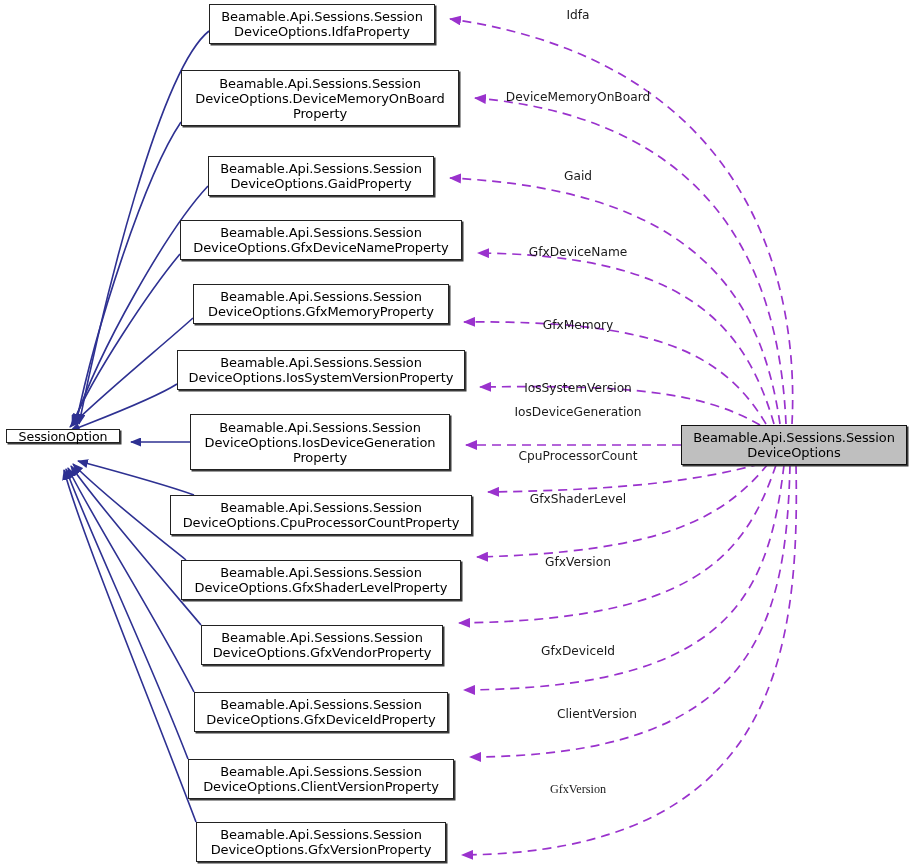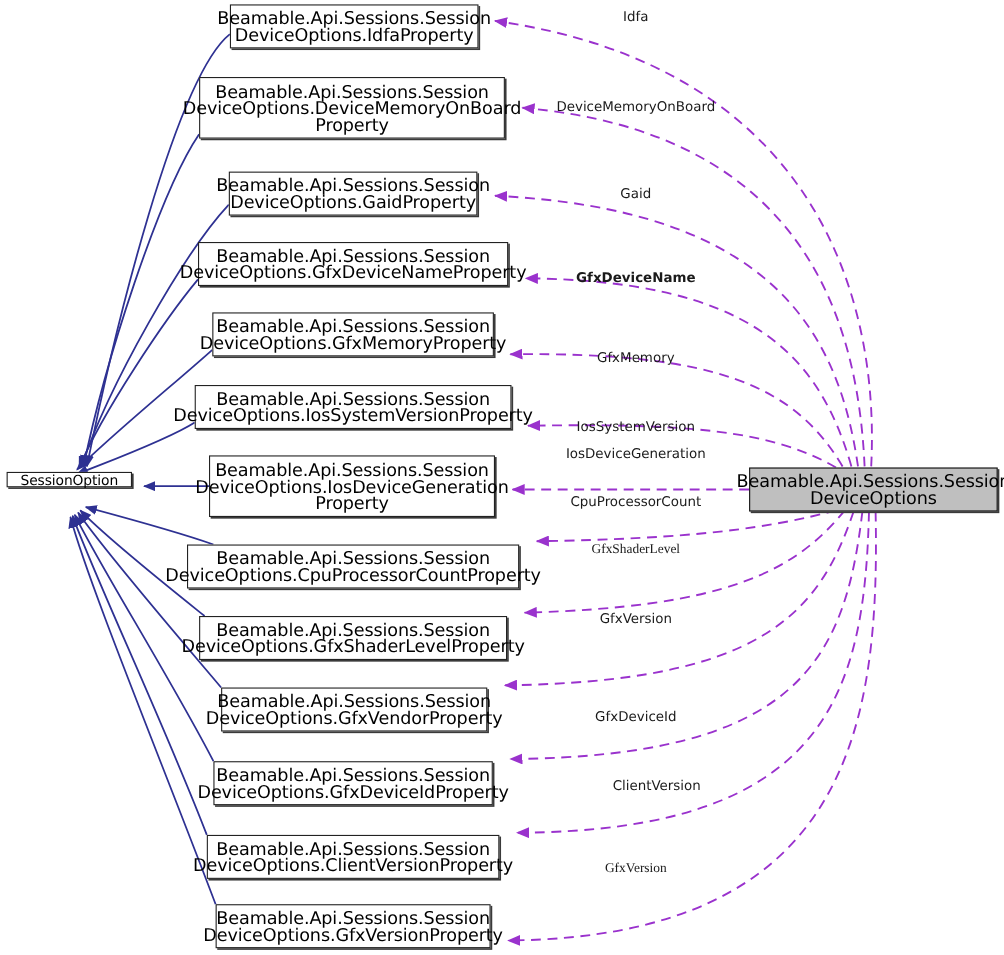--- a/index.html
+++ b/index.html
@@ -28,21 +28,21 @@
   .node {
     position: absolute;
     box-sizing: border-box;
     border: 1px solid #222222;
     background: #ffffff;
     color: #000000;
     display: flex;
     align-items: center;
     justify-content: center;
     text-align: center;
-    font-size: 16px;
+    font-size: 13px;
     line-height: 15px;
     letter-spacing: -0.1px;
     white-space: pre-line;
     box-shadow: 1.5px 1.5px 0 0 #3a3a3a;
     z-index: 3;
   }
   .node.root {
     background: #bfbfbf;
     border: 1px solid #111111;
   }
@@ -137,24 +137,24 @@
   <div class="node" style="left:194px; top:692px; width:254px; height:40px;">Beamable.Api.Sessions.Session
 DeviceOptions.GfxDeviceIdProperty</div>
   <div class="node" style="left:188px; top:759px; width:266px; height:40px;">Beamable.Api.Sessions.Session
 DeviceOptions.ClientVersionProperty</div>
   <div class="node" style="left:196px; top:822px; width:250px; height:40px;">Beamable.Api.Sessions.Session
 DeviceOptions.GfxVersionProperty</div>
 
   <div class="edge-label" style="left:578px; top:15px;">Idfa</div>
   <div class="edge-label" style="left:578px; top:97px;">DeviceMemoryOnBoard</div>
   <div class="edge-label" style="left:578px; top:176px;">Gaid</div>
-  <div class="edge-label" style="left:578px; top:252px;font-weight:bold;">GfxDeviceName</div>
+  <div class="edge-label" style="left:578px; top:252px;">GfxDeviceName</div>
   <div class="edge-label" style="left:578px; top:325px;">GfxMemory</div>
   <div class="edge-label" style="left:578px; top:388px;">IosSystemVersion</div>
   <div class="edge-label" style="left:578px; top:412px;">IosDeviceGeneration</div>
   <div class="edge-label" style="left:578px; top:456px;">CpuProcessorCount</div>
-  <div class="edge-label" style="left:578px; top:499px;font-family:Liberation Serif, serif;">GfxShaderLevel</div>
+  <div class="edge-label" style="left:578px; top:499px;">GfxShaderLevel</div>
   <div class="edge-label" style="left:578px; top:562px;">GfxVersion</div>
   <div class="edge-label" style="left:578px; top:651px;text-align:right;">GfxDeviceId</div>
   <div class="edge-label" style="left:578px; top:714px;margin-left:19px;">ClientVersion</div>
   <div class="edge-label" style="left:578px; top:789px;font-family:Liberation Serif, serif;">GfxVersion</div>
 
 </div>
 
 </body></html>

